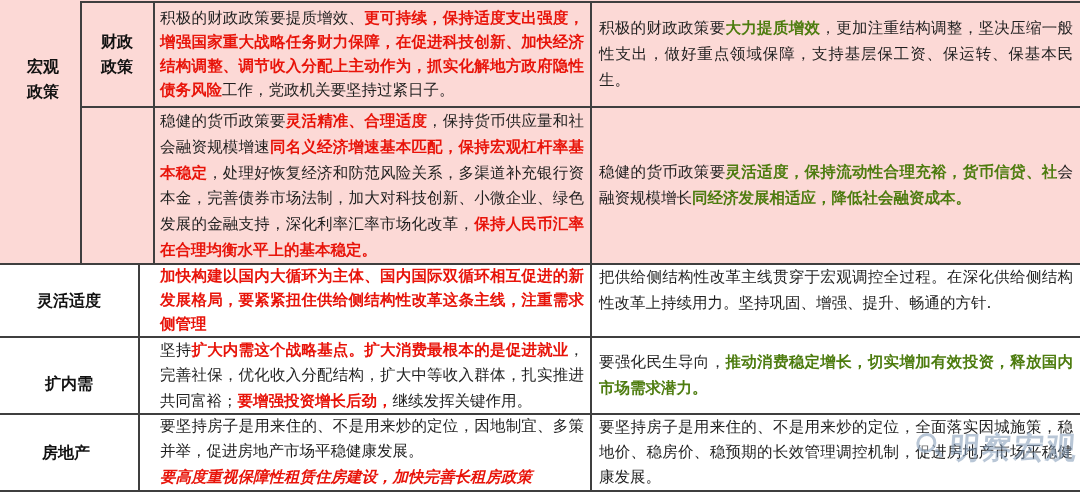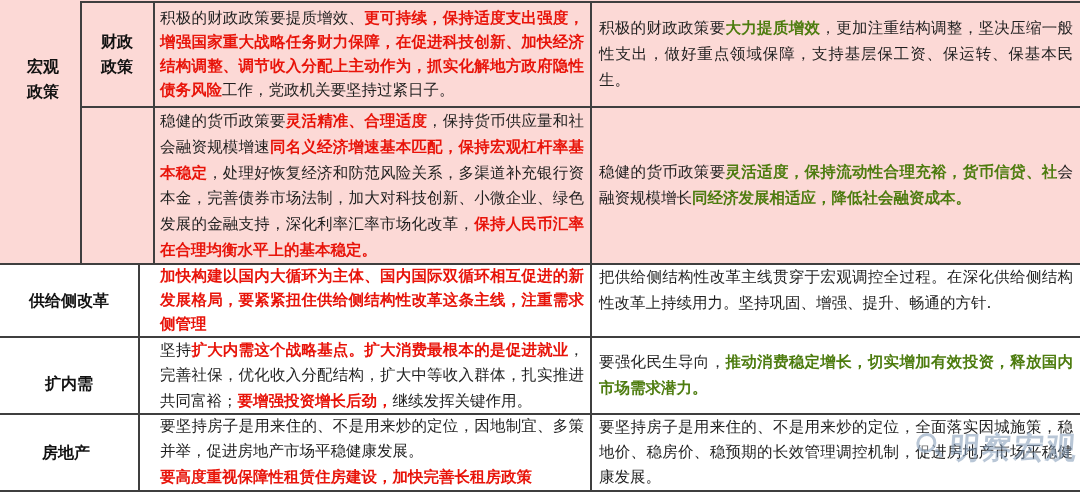--- a/index.html
+++ b/index.html
@@ -19,21 +19,21 @@
   .cell-inner { width:100%; }
   .label-cell {
     position:absolute; display:flex; align-items:center; justify-content:center;
     font-weight:bold; color:#111; font-size:16px; line-height:25px;
     text-align:center; word-break:break-all;
   }
   .label-wrap { width:37px; }
   .c-black { color:#1f1f1f; }
   .c-red   { color:#e8140a; font-weight:bold;margin-top:23px; }
   .c-blue  { color:#4d7c0f; font-weight:bold; }
-  .para + .para { margin-top:0px; }
+  .para + .para { margin-top:0px;font-style:italic; }
   .watermark {
     position:absolute; right:2px; top:424px; height:48px;
     display:flex; align-items:center; gap:4px;
     color:rgba(125,152,180,0.55); font-weight:bold;
     font-size:30px; letter-spacing:2px; transform:skewX(-4deg);
     pointer-events:none; white-space:nowrap;
   }
   .magnifier { position:relative; width:30px; height:30px; flex:0 0 auto; }
   .magnifier .lens {
     position:absolute; left:0; top:0; width:20px; height:20px;
@@ -78,21 +78,21 @@
   </div>
 
   <div class="cell" style="left:160px; top:107px; width:424px; height:156px; line-height:25px;">
     <div class="cell-inner para"><span class="c-black">稳健的货币政策要</span><span class="c-red">灵活精准、合理适度</span><span class="c-black">，保持货币供应量和社会融资规模增速</span><span class="c-red">同名义经济增速基本匹配，保持宏观杠杆率基本稳定</span><span class="c-black">，处理好恢复经济和防范风险关系，多渠道补充银行资本金，完善债券市场法制，加大对科技创新、小微企业、绿色发展的金融支持，深化利率汇率市场化改革，</span><span class="c-red">保持人民币汇率在合理均衡水平上的基本稳定。</span></div>
   </div>
   <div class="cell" style="left:599px; top:107px; width:474px; height:156px; line-height:26px;">
     <div class="cell-inner para"><span class="c-black">稳健的货币政策要</span><span class="c-blue">灵活适度，保持流动性合理充裕，货币信贷、社</span><span class="c-black">会融资规模增长</span><span class="c-blue">同经济发展相适应，降低社会融资成本。</span></div>
   </div>
 
   <div class="label-cell" style="left:0px; top:264px; width:138px; height:72px;">
-    <div>供给侧改革</div>
+    <div>灵活适度</div>
   </div>
   <div class="cell" style="left:160px; top:264px; width:424px; height:72px; line-height:24px;">
     <div class="cell-inner para"><span class="c-red">加快构建以国内大循环为主体、国内国际双循环相互促进的新发展格局，要紧紧扭住供给侧结构性改革这条主线，注重需求侧管理</span></div>
   </div>
   <div class="cell" style="left:599px; top:264px; width:474px; height:52px; line-height:26px;">
     <div class="cell-inner para"><span class="c-black">把供给侧结构性改革主线贯穿于宏观调控全过程。在深化供给侧结构性改革上持续用力。坚持巩固、增强、提升、畅通的方针.</span></div>
   </div>
 
   <div class="label-cell" style="left:0px; top:337px; width:138px; height:92px;">
     <div>扩内需</div>

